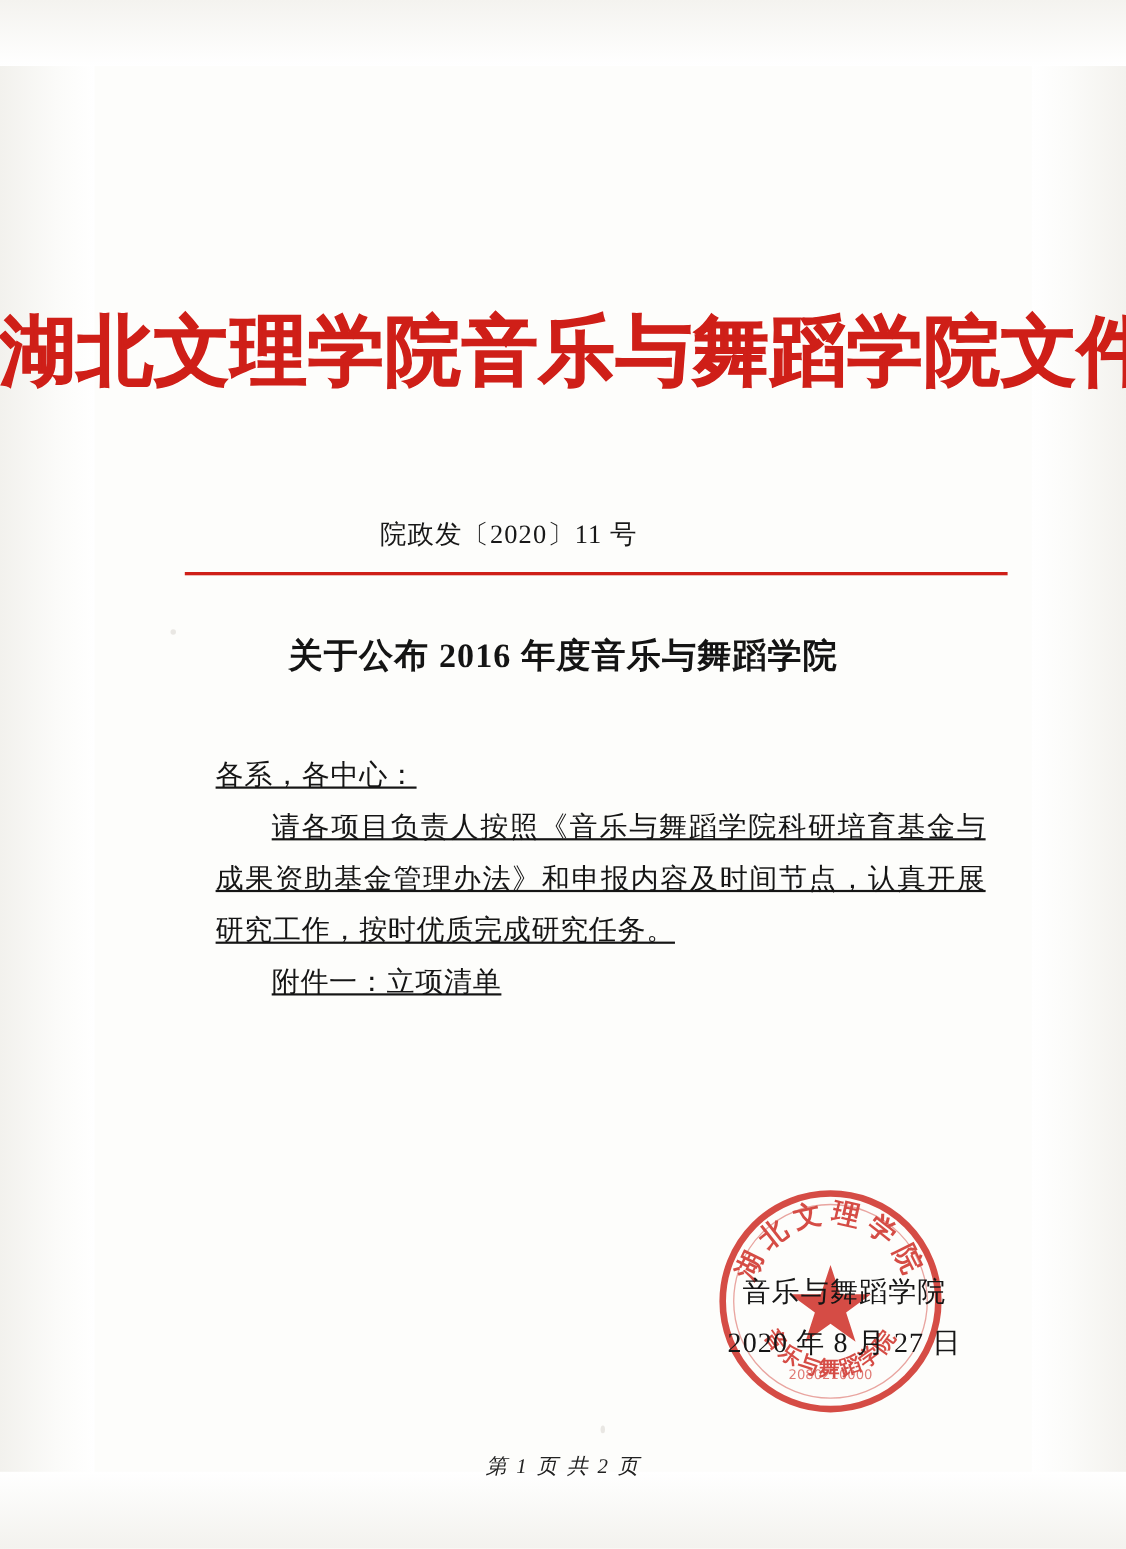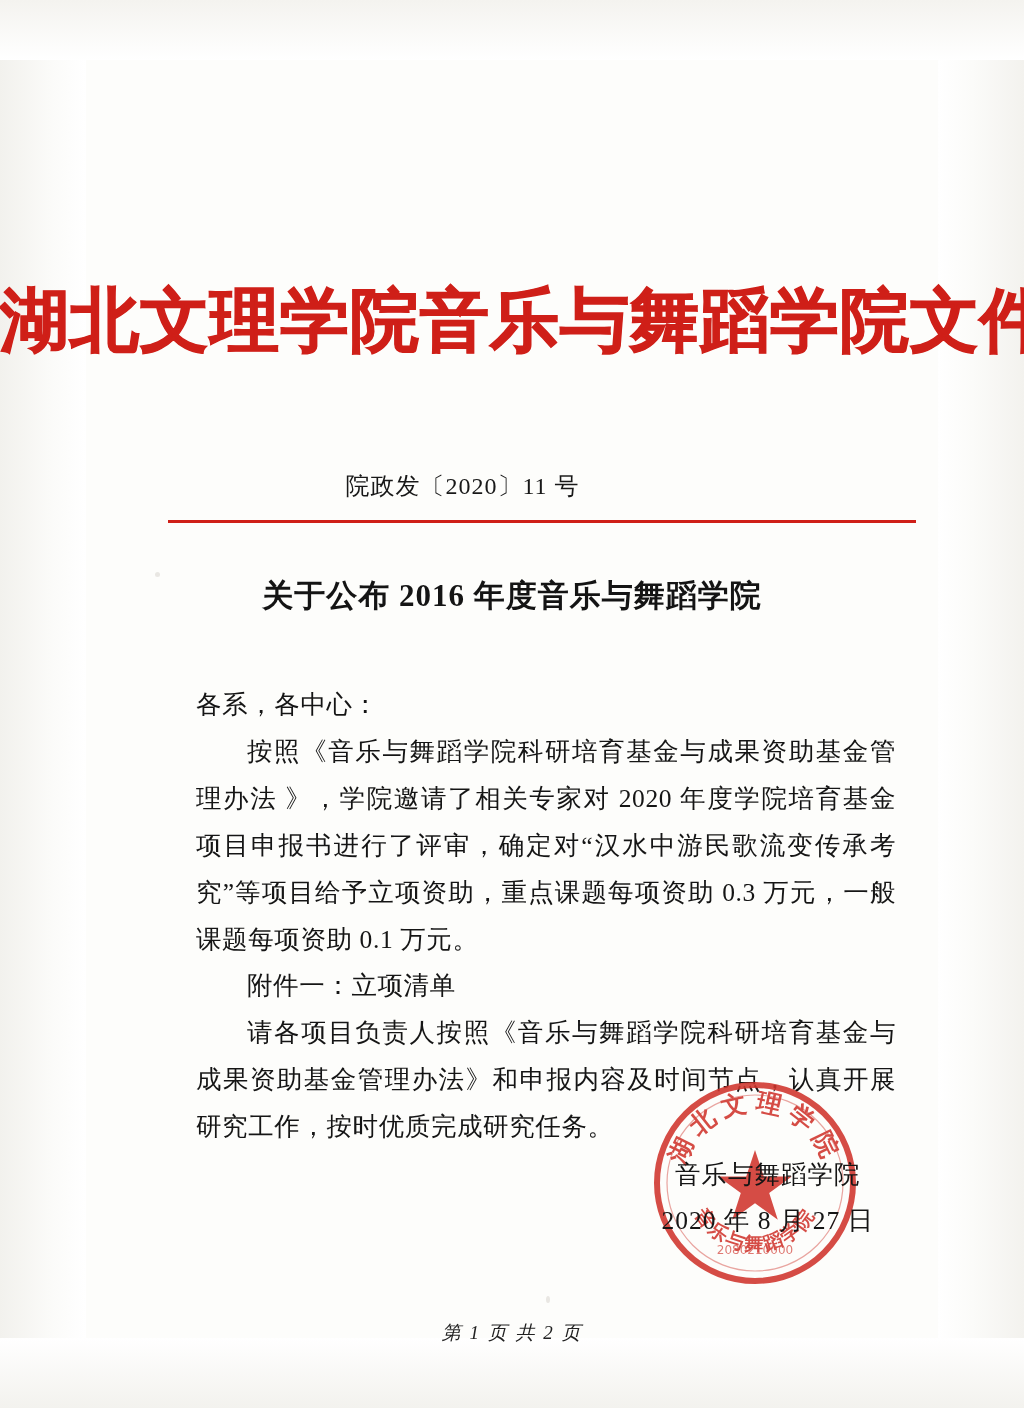--- a/index.html
+++ b/index.html
@@ -106,20 +106,21 @@
   .body-block {
     position: absolute;
     left: 196px;
     top: 682px;
     width: 700px;
     font-size: 25.5px;
     line-height: 1.84;
     letter-spacing: 0.6px;
     color: #151515;
     text-align: justify;
+    text-decoration: underline;
   }
   .body-block p {
     margin: 0;
   }
   .indent2 { text-indent: 2em; }
 
   
   .signature {
     position: absolute;
     right: 150px;
@@ -180,23 +181,22 @@
     <div class="doc-number">院政发〔2020〕11 号</div>
 
     <div class="red-rule"></div>
 
     <div class="doc-title">
       <div>关于公布 2016 年度音乐与舞蹈学院</div>
     </div>
 
     <div class="body-block">
       <p>各系，各中心：</p>
-      <p class="indent2">按照《音乐与舞蹈学院科研培育基金与成果资助基金管理办法 》，学院邀请了相关专家对 2020 年度学院培育基金项目申报书进行了评审，确定对“汉水中游民歌流变传承考究”等项目给予立项资助，重点课题每项资助 0.3 万元，一般课题每项资助 0.1 万元。</p>
+      <p class="indent2">请各项目负责人按照《音乐与舞蹈学院科研培育基金与成果资助基金管理办法》和申报内容及时间节点，认真开展研究工作，按时优质完成研究任务。</p>
       <p class="indent2">附件一：立项清单</p>
-      <p class="indent2">请各项目负责人按照《音乐与舞蹈学院科研培育基金与成果资助基金管理办法》和申报内容及时间节点，认真开展研究工作，按时优质完成研究任务。</p>
     </div>
 
     <svg class="seal" viewBox="0 0 210 210" xmlns="http://www.w3.org/2000/svg">
       <circle cx="105" cy="105" r="98" fill="none" stroke="#d0342c" stroke-width="6"></circle>
       <circle cx="105" cy="105" r="88" fill="none" stroke="#d0342c" stroke-width="1.2" opacity="0.5"></circle>
       <path id="sealArcTop" d="M 105 105 m -72,0 a 72,72 0 1,1 144,0" fill="none"></path>
       <text fill="#d0342c" font-size="25" font-family="DejaVu Serif, serif" font-weight="bold" letter-spacing="7">
         <textPath href="#sealArcTop" startOffset="50%" text-anchor="middle">湖北文理学院</textPath>
       </text>
       <path id="sealArcBottom" d="M 105 105 m -58,34 a 67,67 0 0,0 116,0" fill="none"></path>

